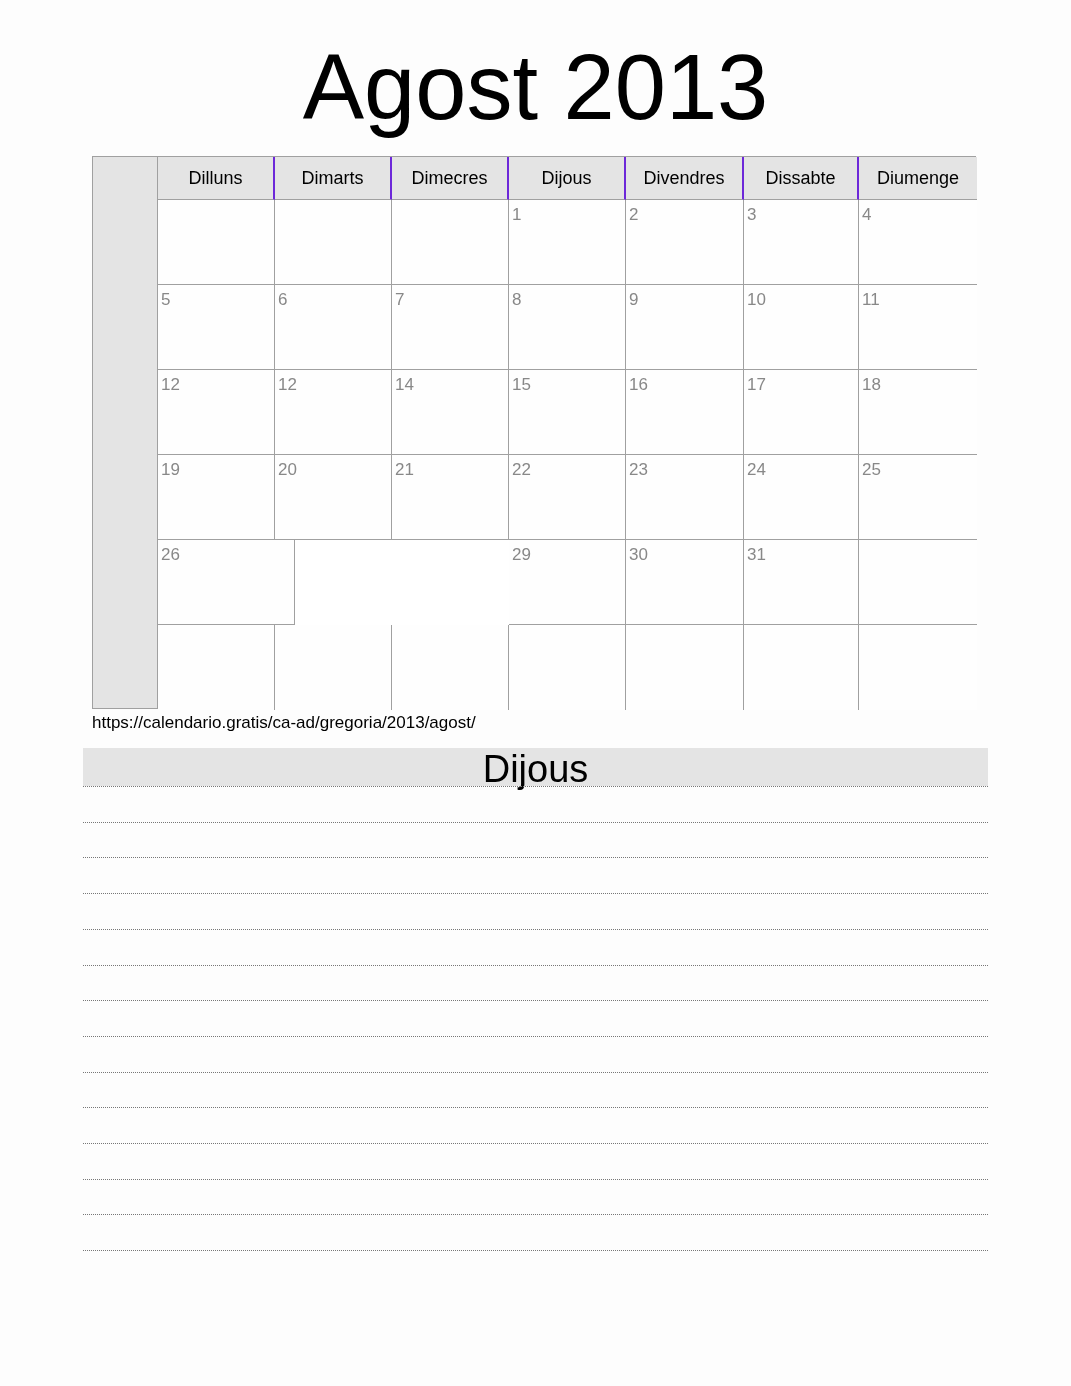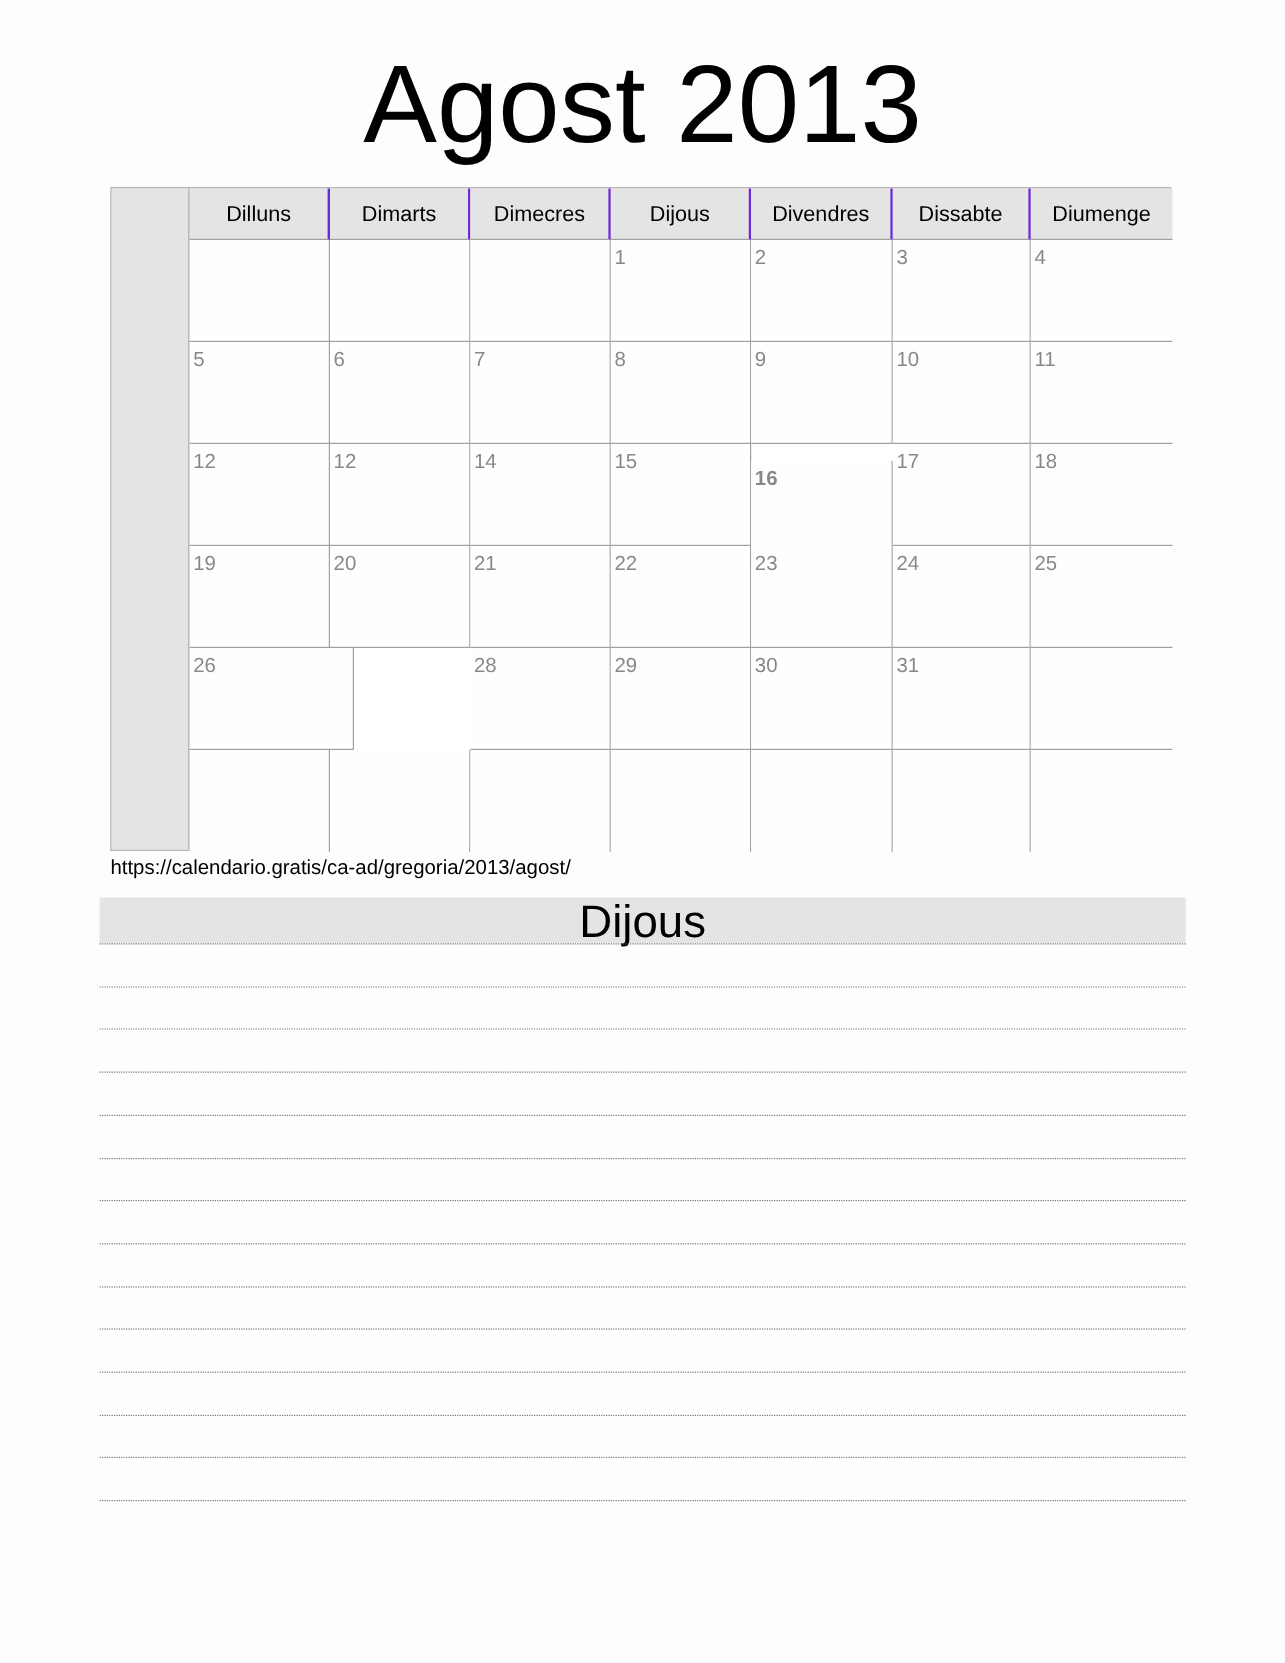--- a/index.html
+++ b/index.html
@@ -75,21 +75,21 @@
     </div>
     <div class="cell" style="left: 182px; width: 117px; top: 213px; height: 85px;">
       <span>12</span>
     </div>
     <div class="cell" style="left: 299px; width: 117px; top: 213px; height: 85px;">
       <span>14</span>
     </div>
     <div class="cell" style="left: 416px; width: 117px; top: 213px; height: 85px;">
       <span>15</span>
     </div>
-    <div class="cell" style="left: 533px; width: 118px; top: 227px; height: 85px; font-weight: bold;">
+    <div class="cell" style="left: 533px; width: 118px; top: 213px; height: 85px;">
       <span>16</span>
     </div>
     <div class="cell" style="left: 651px; width: 115px; top: 213px; height: 85px;">
       <span>17</span>
     </div>
     <div class="cell" style="left: 766px; width: 118px; top: 213px; height: 85px; border-right: none;">
       <span>18</span>
     </div>
     <div class="cell" style="left: 65px; width: 117px; top: 298px; height: 85px;">
       <span>19</span>
@@ -107,23 +107,20 @@
       <span>23</span>
     </div>
     <div class="cell" style="left: 651px; width: 115px; top: 298px; height: 85px;">
       <span>24</span>
     </div>
     <div class="cell" style="left: 766px; width: 118px; top: 298px; height: 85px; border-right: none;">
       <span>25</span>
     </div>
     <div class="cell" style="left: 65px; width: 137px; top: 383px; height: 85px;">
       <span>26</span>
-    </div>
-    <div class="cell" style="left: 299px; width: 117px; top: 383px; height: 85px;">
-      <span>28</span>
     </div>
     <div class="cell" style="left: 416px; width: 117px; top: 383px; height: 85px;">
       <span>29</span>
     </div>
     <div class="cell" style="left: 533px; width: 118px; top: 383px; height: 85px;">
       <span>30</span>
     </div>
     <div class="cell" style="left: 651px; width: 115px; top: 383px; height: 85px;">
       <span>31</span>
     </div>

